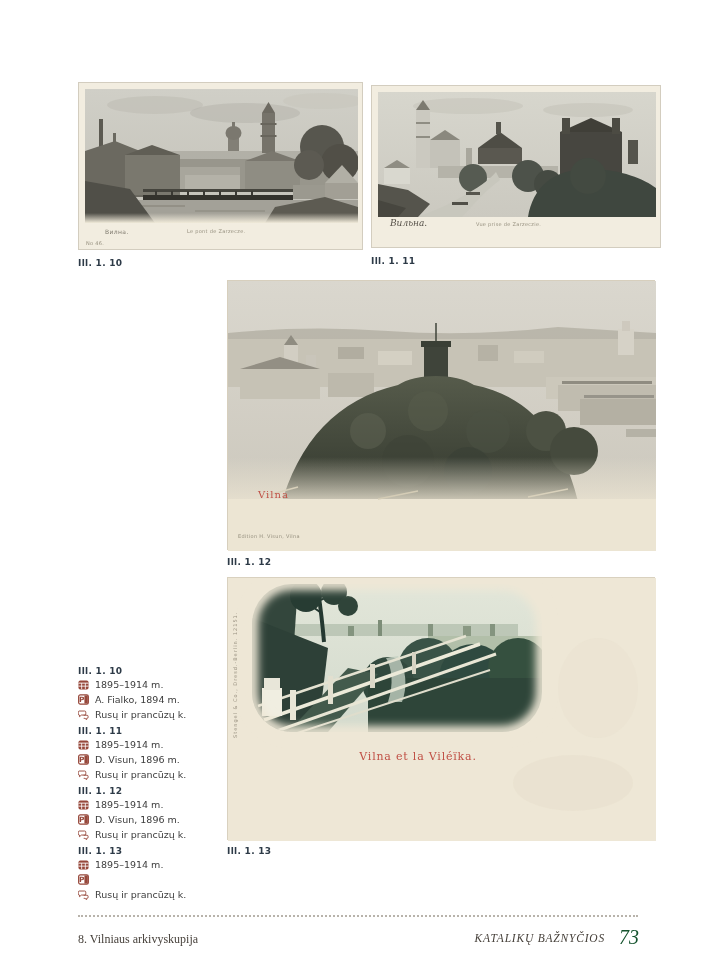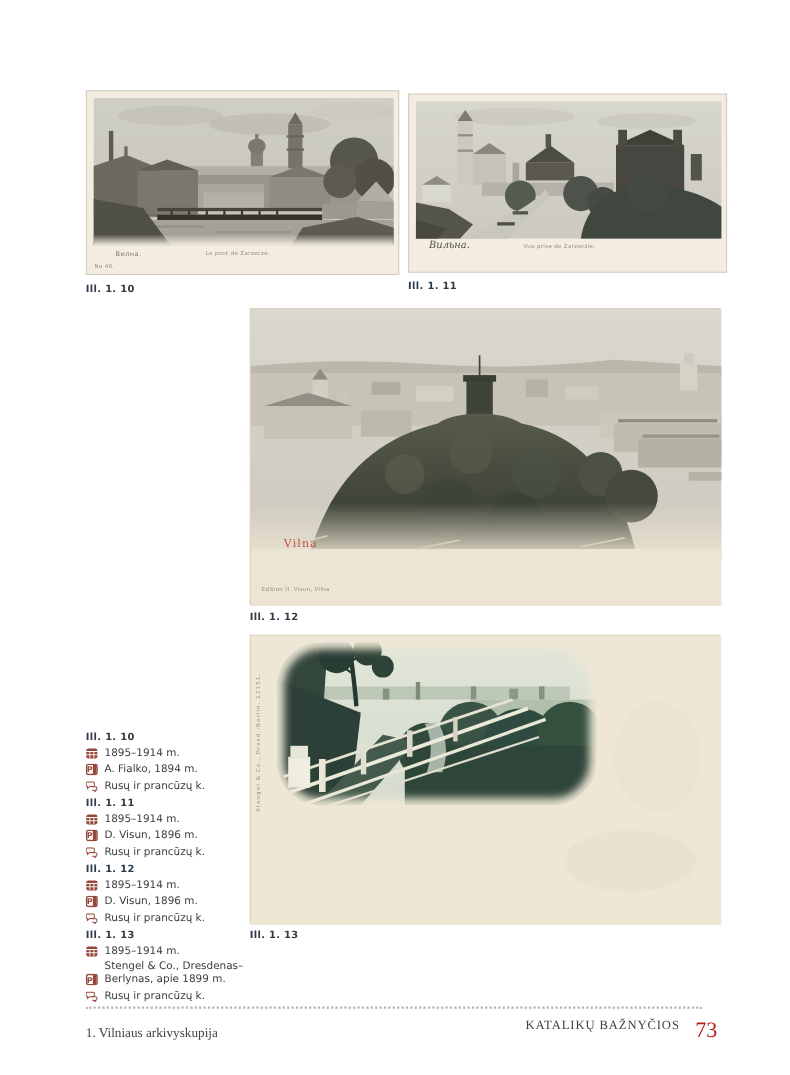--- a/index.html
+++ b/index.html
@@ -41,23 +41,23 @@
   .meta-entry{margin-bottom:6px;}
   .meta-label{margin:0 0 2px 0;font-size:9px;font-weight:700;color:#2d3a47;letter-spacing:.3px;}
   .meta-row{display:flex;align-items:flex-end;margin-bottom:3px;}
   .mi{width:11px;height:11px;flex:0 0 11px;margin-right:6px;margin-top:1px;}
   .meta-text{font-size:9.5px;line-height:11.5px;color:#3c3c3c;max-width:140px;}
 
   
   .foot-rule{position:absolute;left:78px;top:915px;width:560px;border-top:2px dotted #b8b3ab;}
   .foot-left{position:absolute;left:78px;top:932px;font-family:"Liberation Serif",serif;
      font-size:12px;color:#47413b;}
-  .foot-right{position:absolute;right:66px;top:926px;display:flex;align-items:flex-start;gap:14px;}
+  .foot-right{position:absolute;right:79px;top:926px;display:flex;align-items:center;gap:14px;font-style:italic;}
   .book-title{font-family:"Liberation Serif",serif;font-size:11.5px;letter-spacing:.8px;color:#46403a;}
-  .page-num{font-family:"Liberation Serif",serif;font-size:20px;color:#b91c1c;}
+  .page-num{font-family:"Liberation Serif",serif;font-size:20px;color:#14532d;}
 </style>
 </head>
 <body>
 
 <div class="page">
 
   <figure class="card pc-frame" id="card1" style="margin:0;">
     <svg width="273" height="134" viewBox="0 0 273 134">
       <defs>
         <linearGradient id="s1sky" x1="0" y1="0" x2="0" y2="1">
@@ -269,20 +269,21 @@
         <line x1="60" y1="158" x2="262" y2="92" stroke="#dfddcc" stroke-width="2"></line>
         <rect x="62" y="112" width="6" height="30" fill="#e9e6d6"></rect>
         <rect x="100" y="98" width="5" height="28" fill="#e2dfcf"></rect>
         <rect x="142" y="86" width="5" height="24" fill="#dcd9c9"></rect>
         <rect x="184" y="74" width="4" height="22" fill="#d6d3c3"></rect>
         <rect x="34" y="110" width="20" height="28" fill="#f0eee1"></rect>
         <rect x="36" y="100" width="16" height="12" fill="#e8e6d9"></rect>
       </g>
       <rect x="24" y="6" width="290" height="148" rx="40" fill="none" stroke="#eee7d6" stroke-width="12" filter="url(#blur4)"></rect>
     </svg>
+    <span class="pc-text red-title" style="left:60px;top:172px;width:260px;text-align:center;font-size:11px;letter-spacing:.8px;white-space:nowrap;">Vilna et la Viléïka.</span>
     <span class="pc-text vertical-imprint" style="left:4px;top:30px;height:130px;">Stengel &amp; Co., Dresd.-Berlin. 12151.</span>
   </figure>
   <div class="caption" id="cap4">Ill. 1. 13</div>
 
   <aside class="meta">
 
     <section class="meta-entry">
       <h4 class="meta-label">Ill. 1. 10</h4>
       <div class="meta-row">
         <svg class="mi" viewBox="0 0 12 12">
@@ -380,33 +381,32 @@
           <line x1="0.5" y1="7.8" x2="11.5" y2="7.8" stroke="#fff" stroke-width="0.9"></line>
         </svg>
         <span class="meta-text">1895–1914 m.</span>
       </div>
       <div class="meta-row">
         <svg class="mi" viewBox="0 0 12 12">
           <rect x="0.7" y="1" width="10.6" height="10" rx="1.8" fill="none" stroke="#96473a" stroke-width="1.3"></rect>
           <rect x="7" y="1.6" width="3.7" height="8.8" fill="#96473a"></rect>
           <text x="4" y="9" font-size="8" font-weight="bold" font-family="DejaVu Sans, sans-serif" fill="#96473a" text-anchor="middle">P</text>
         </svg>
-        <span class="meta-text">Stengel &amp; Co., Dresdenas–Berlynas, apie 1899 m.</span>
       </div>
       <div class="meta-row">
         <svg class="mi" viewBox="0 0 12 12">
           <path d="M1.2 2.2 h6 a1.3 1.3 0 0 1 1.3 1.3 v1.8 a1.3 1.3 0 0 1 -1.3 1.3 h-3.4 l-2.2 1.8 v-1.8 a1.3 1.3 0 0 1 -1.3 -1.3 v-1.8 a1.3 1.3 0 0 1 0.9 -1.3 Z" fill="none" stroke="#96473a" stroke-width="1"></path>
           <path d="M6.2 6.8 h3.6 a1.2 1.2 0 0 1 1.2 1.2 v1 a1.2 1.2 0 0 1 -1.2 1.2 h-0.4 v1.4 l-1.8 -1.4 h-1.4" fill="none" stroke="#96473a" stroke-width="1"></path>
         </svg>
         <span class="meta-text">Rusų ir prancūzų k.</span>
       </div>
     </section>
 
   </aside>
 
   <div class="foot-rule"></div>
-  <div class="foot-left">1. Vilniaus arkivyskupija</div>
+  <div class="foot-left">8. Vilniaus arkivyskupija</div>
   <div class="foot-right">
     <span class="book-title">KATALIKŲ BAŽNYČIOS</span>
     <span class="page-num">73</span>
   </div>
 
 </div>
 
 </body></html>

